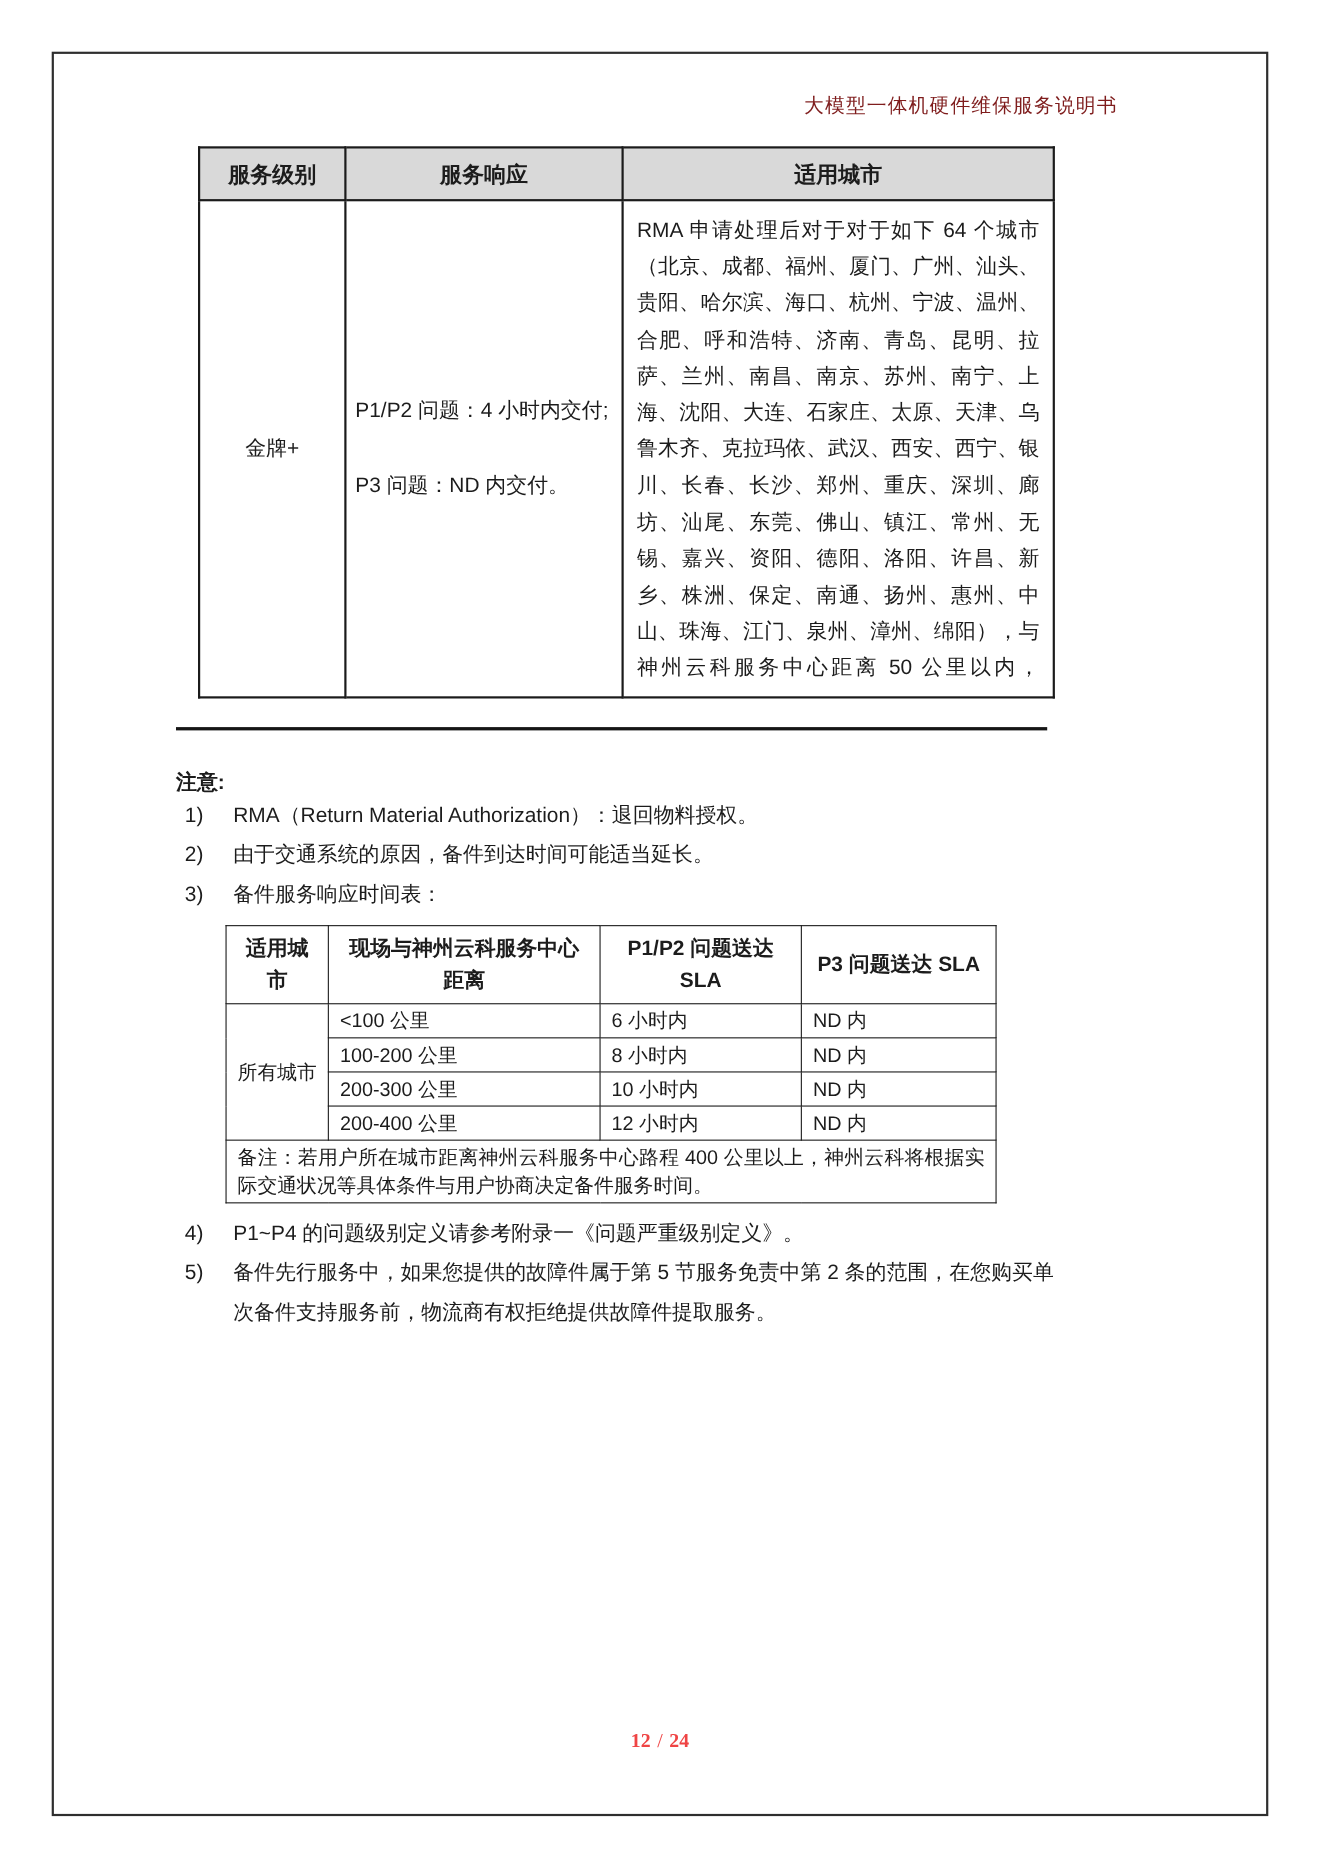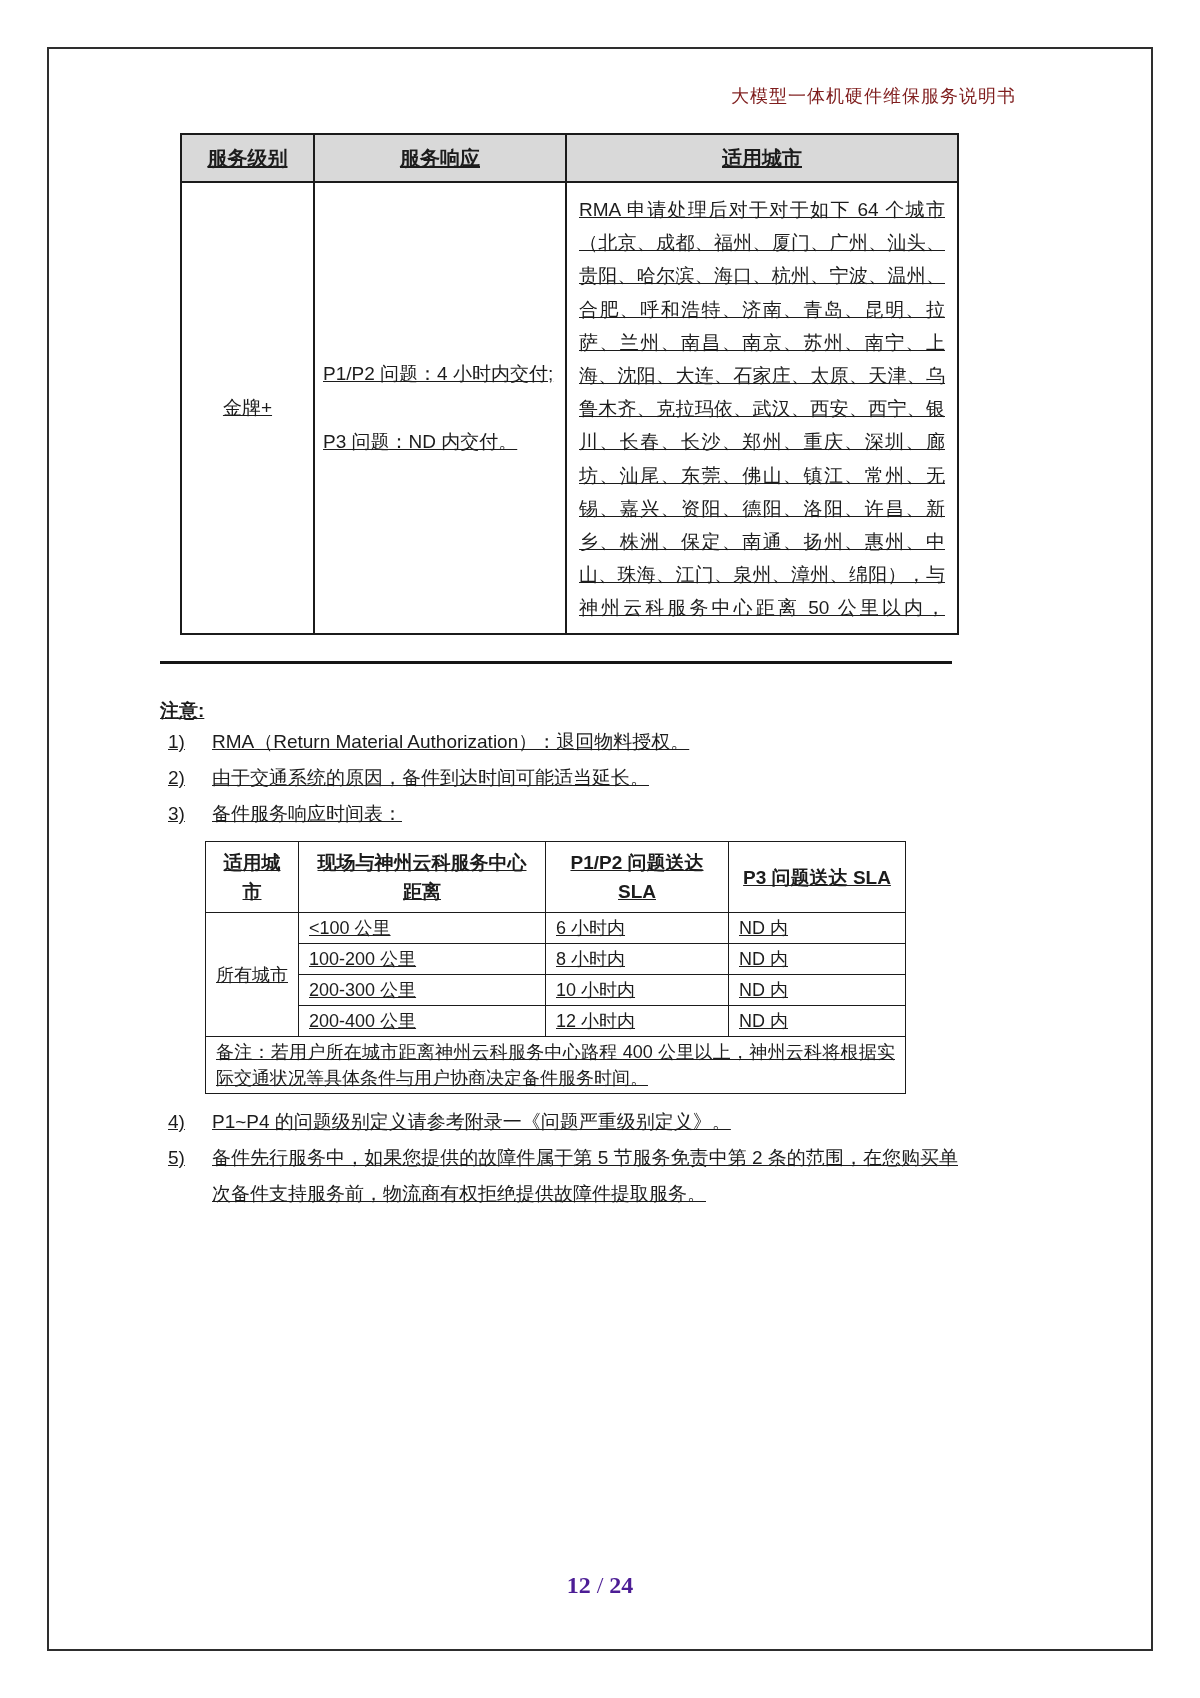--- a/index.html
+++ b/index.html
@@ -12,21 +12,21 @@
   }
   .page-border {
     position:absolute; left:47px; top:47px; width:1106px; height:1604px;
     border:2px solid #2e2e2e;
   }
   .header-title {
     position:absolute; top:84px; right:184px;
     font-family:"Liberation Serif","DejaVu Serif",serif;
     font-size:18px; letter-spacing:1px; color:#7f1d1d;
   }
-  .content { position:absolute; left:160px; top:133px; width:798px;text-decoration:underline; }
+  .content { position:absolute; left:160px; top:133px; width:798px; }
 
   
   .main-table {
     margin-left:20px; width:777px;
     border-collapse:collapse; table-layout:fixed;
   }
   .main-table th, .main-table td { border:2px solid #1b1b1b; }
   .main-table th {
     background:#d9d9d9; font-size:20px; font-weight:bold;
     height:48px; text-align:center; vertical-align:middle;
@@ -73,21 +73,21 @@
 
   .post-notes { margin-top:10px; }
   .closing {
     margin-top:6px; font-size:19px; line-height:36px; text-align:justify;
   }
 
   
   .footer {
     position:absolute; top:1572px; left:0; width:100%;
     text-align:center; font-family:"Liberation Serif","DejaVu Serif",serif;
-    font-size:24px; color:#4c1d95;
+    font-size:18px; color:#ef4444;
   }
   .footer .pg { font-weight:bold; }
   .footer .sep { font-weight:normal; padding:0 6px; }
 </style>
 </head>
 <body>
 
 <div class="page-border"></div>
 
 <div class="header-title">大模型一体机硬件维保服务说明书</div>

